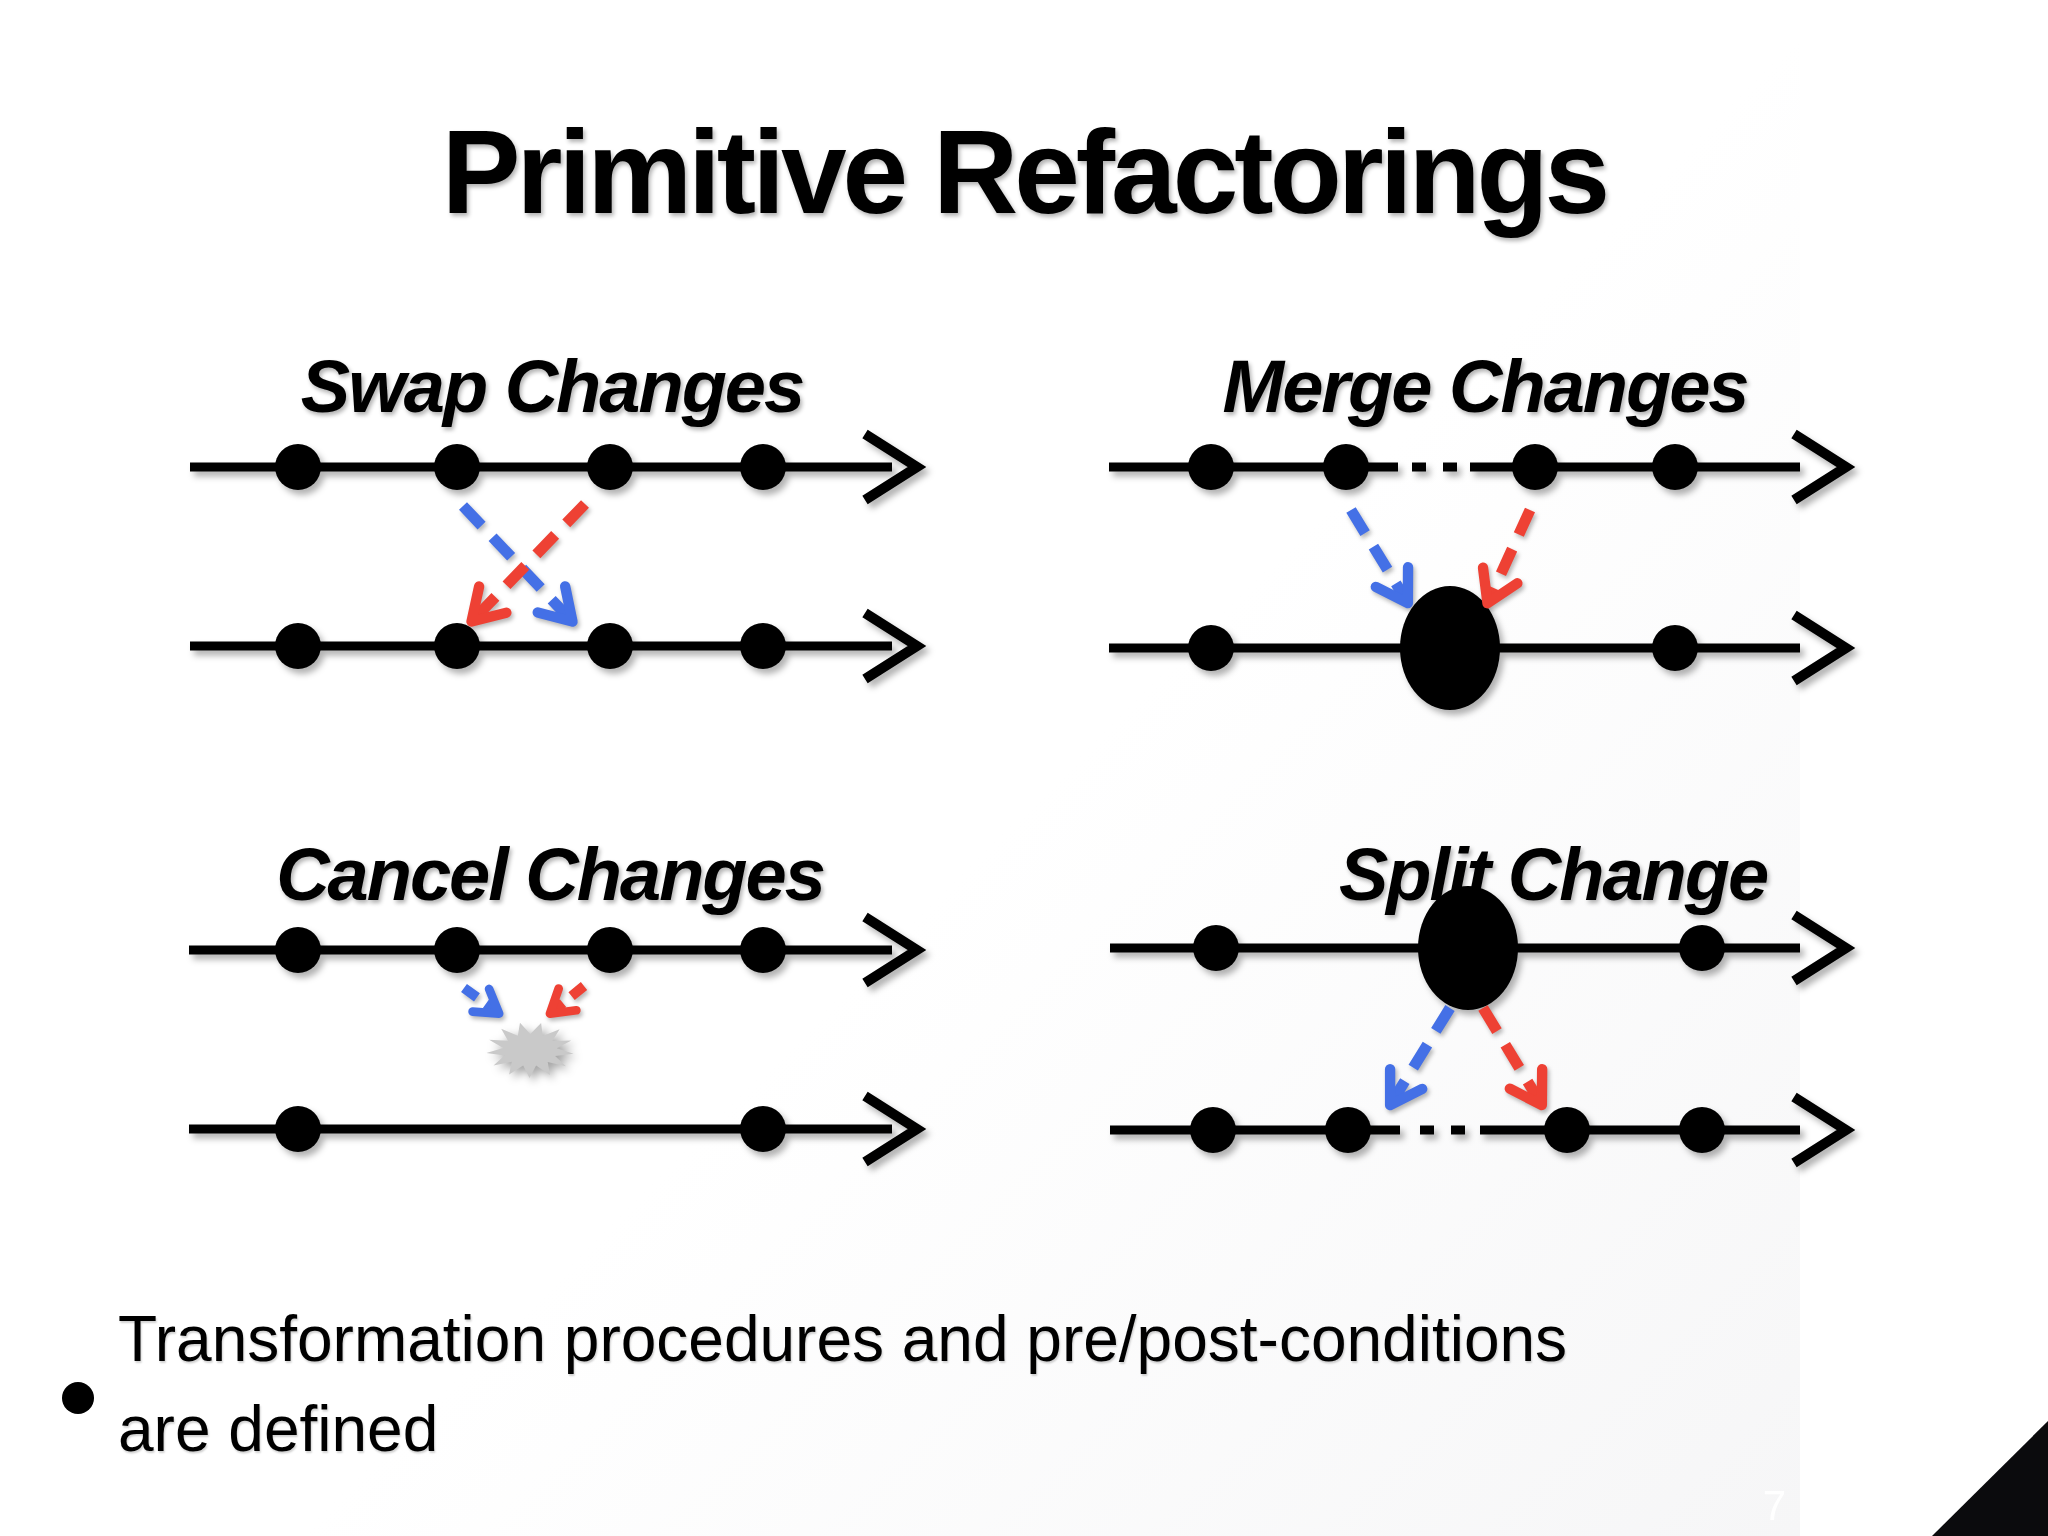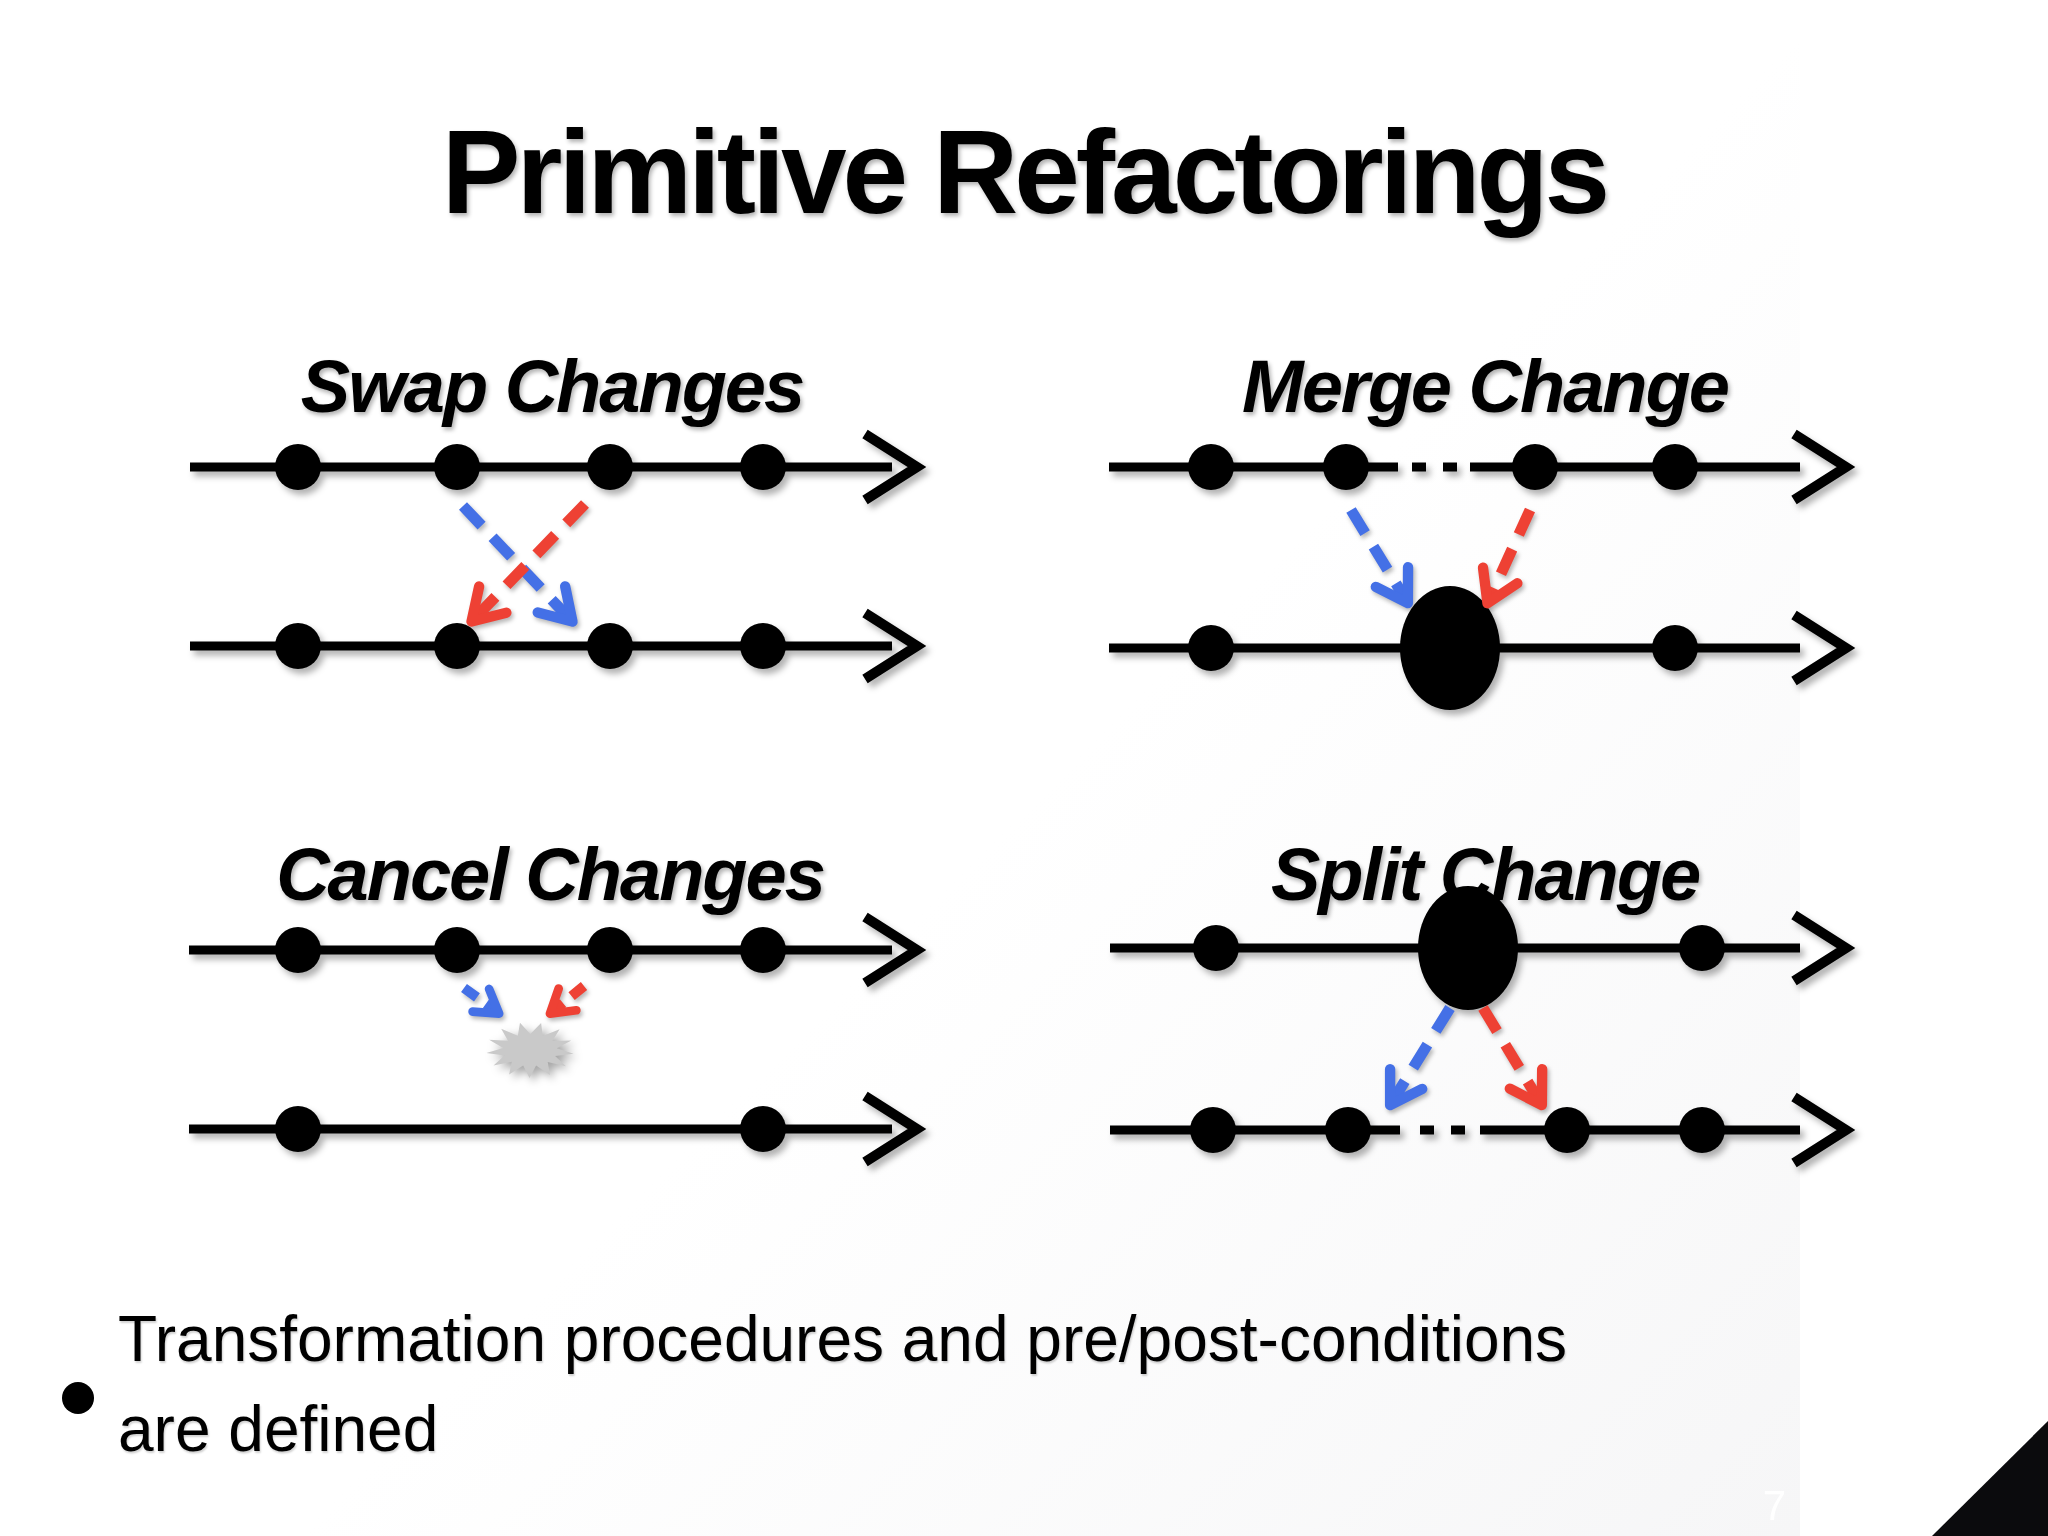--- a/index.html
+++ b/index.html
@@ -12,21 +12,21 @@
   
   .main-title{position:absolute;left:0;top:104px;width:2048px;margin:0;
     text-align:center;font-size:118px;font-weight:700;letter-spacing:-4px;color:var(--ink,#000);
     text-shadow:2px 3px 4px rgba(0,0,0,.30);}
   .qt{position:absolute;margin:0;width:610px;text-align:center;
     font-size:74px;font-weight:700;font-style:italic;letter-spacing:-2px;color:var(--ink,#000);
     text-shadow:2px 3px 4px rgba(0,0,0,.30);}
   .qt-swap  {left:247px; top:344px;}
   .qt-merge {left:1180px;top:344px;}
   .qt-cancel{left:245px; top:832px;}
-  .qt-split {left:1180px;top:832px;}
+  .qt-split {left:1248px;top:832px;}
 
   .bullet-row{position:absolute;left:62px;top:1294px;width:1900px;display:flex;align-items:center;}
   .bullet-dot{flex:0 0 auto;width:32px;height:32px;border-radius:50%;
     background:var(--ink,#000);margin:28px 24px 0 0;}
   .bullet-text{font-size:64px;line-height:90px;color:var(--ink,#000);
     text-shadow:1px 2px 2px rgba(0,0,0,.18);}
 
   .page-number{position:absolute;right:14px;bottom:6px;font-size:42px;
     color:var(--page-number-text,#fff);z-index:5;}
 
@@ -47,21 +47,21 @@
   .shadow-soft{filter:drop-shadow(2px 3px 2px rgba(0,0,0,.28));}
   .shadow-star{filter:drop-shadow(4px 4px 4px rgba(0,0,0,.35));}
 </style>
 </head>
 <body>
 
 <div class="slide">
 
   <h1 class="main-title">Primitive Refactorings</h1>
   <h2 class="qt qt-swap">Swap Changes</h2>
-  <h2 class="qt qt-merge">Merge Change</h2>
+  <h2 class="qt qt-merge">Merge Changes</h2>
   <h2 class="qt qt-cancel">Cancel Changes</h2>
   <h2 class="qt qt-split">Split Change</h2>
 
   <svg class="stage" viewBox="0 0 2048 1536" aria-hidden="true">
     <defs>
       <marker id="mb" viewBox="0 0 12 12" refX="8.6" refY="6" markerWidth="54" markerHeight="54" orient="auto" markerUnits="userSpaceOnUse">
         <path d="M2.6 1.8 L9.4 6 L2.6 10.2" fill="none" stroke-width="2.3" stroke-linecap="round" stroke-linejoin="round"></path>
       </marker>
       <marker id="mr" viewBox="0 0 12 12" refX="8.6" refY="6" markerWidth="54" markerHeight="54" orient="auto" markerUnits="userSpaceOnUse">
         <path d="M2.6 1.8 L9.4 6 L2.6 10.2" fill="none" stroke-width="2.3" stroke-linecap="round" stroke-linejoin="round"></path>

